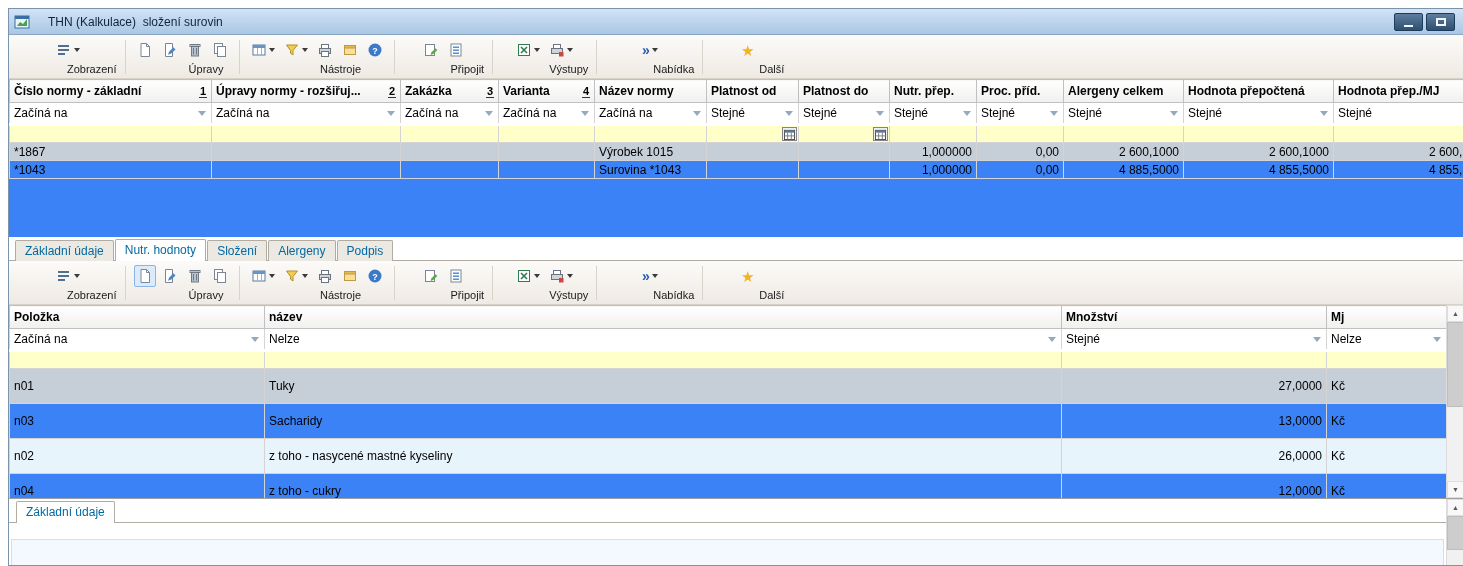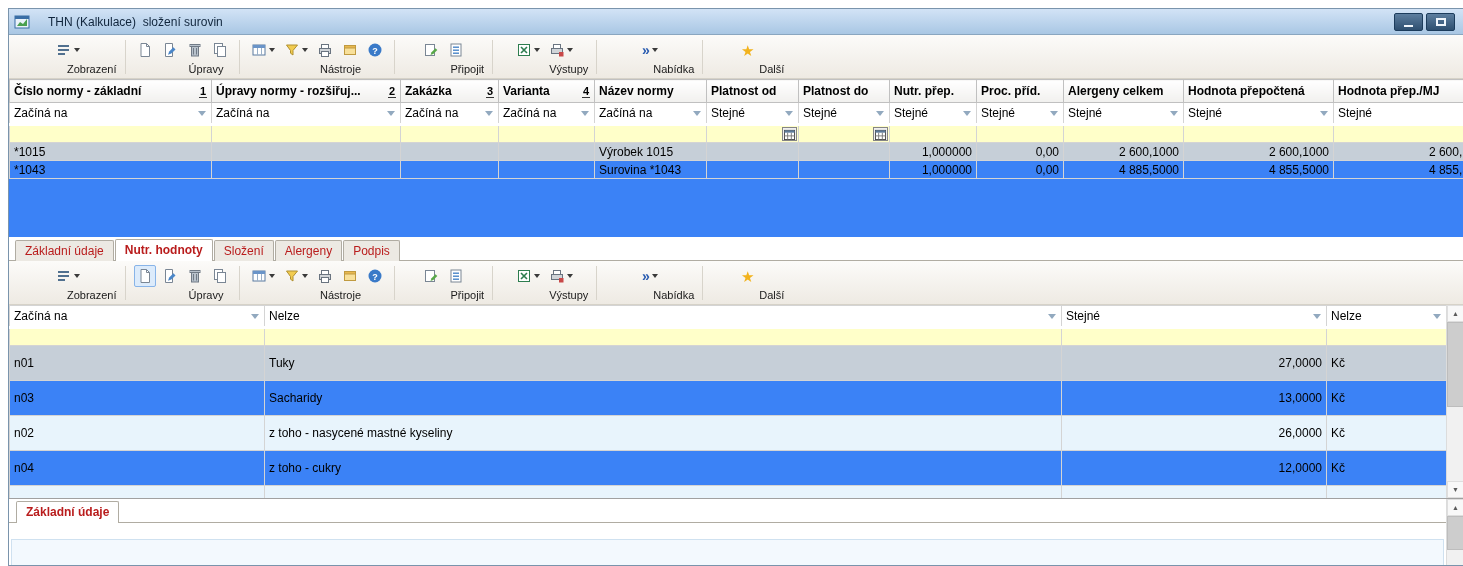--- a/index.html
+++ b/index.html
@@ -59,22 +59,22 @@
   .grid tr.alt td { background: #e8f4fc; }
   .num { text-align: right; }
   .calbtn { position: absolute; right: 1px; top: 1px; width: 15px; height: 14px;
     border: 1px solid #858585; background: #efefef; display: flex; align-items: center; justify-content: center; }
 
   
   .tabstrip { flex: 0 0 24px; background: #fff; display: flex; align-items: flex-end;
     padding-left: 6px; border-bottom: 1px solid #b0aca2; }
   .tab { border: 1px solid #b0aca2; border-bottom: none; background: #ece9e3;
     padding: 3px 9px; font-size: 12px; margin-right: 1px; border-radius: 2px 2px 0 0;
-    position: relative; bottom: -1px; color: #b91c1c; }
-  .tab.active { background: #fff; font-weight: bold; z-index: 2; padding-bottom: 4px; }
+    position: relative; bottom: -1px; color: #0369a1; }
+  .tab.active { background: #fff; font-weight: normal; z-index: 2; padding-bottom: 4px; }
 
   
   .vscroll { position: absolute; top: 0; right: 0; bottom: 0; width: 17px;
     background: #f1f1f1; border-left: 1px solid #dcdcdc; }
   .sb-btn { position: absolute; left: 0; width: 17px; height: 17px; background: #f8f8f8;
     border: 1px solid #dedede; color: #5a5a5a; font-size: 7px; line-height: 15px; text-align: center; }
   .sb-up { top: 0; } .sb-down { bottom: 0; }
   .sb-thumb { position: absolute; left: 0; width: 17px; background: #cdcdcd; border: 1px solid #bdbdbd; }
 
   
@@ -415,21 +415,21 @@
                 </svg>
               </span>
             </td>
         <td></td>
         <td></td>
         <td></td>
         <td></td>
         <td></td>
       </tr>
       <tr class="row sel">
-        <td>*1015</td>
+        <td>*1867</td>
         <td></td>
         <td></td>
         <td></td>
         <td>Výrobek 1015</td>
         <td></td>
         <td></td>
         <td class="num">1,000000</td>
         <td class="num">0,00</td>
         <td class="num">2 600,1000</td>
         <td class="num">2 600,1000</td>
@@ -620,20 +620,26 @@
 
   <div class="gridwrap" id="grid2">
     <table class="grid">
       <colgroup>
         <col style="width:255px">
           <col style="width:797px">
           <col style="width:265px">
           <col style="width:120px">
       </colgroup>
       <tbody>
+          <tr class="hdr">
+        <th><span>Položka</span></th>
+        <th><span>název</span></th>
+        <th><span>Množství</span></th>
+        <th><span>Mj</span></th>
+      </tr>
       <tr class="flt">
         <td>
               <div class="flt-flex">
                 <span>Začíná na</span>
                 <span class="chev"></span>
               </div>
             </td>
         <td>
               <div class="flt-flex">
                 <span>Nelze</span>

